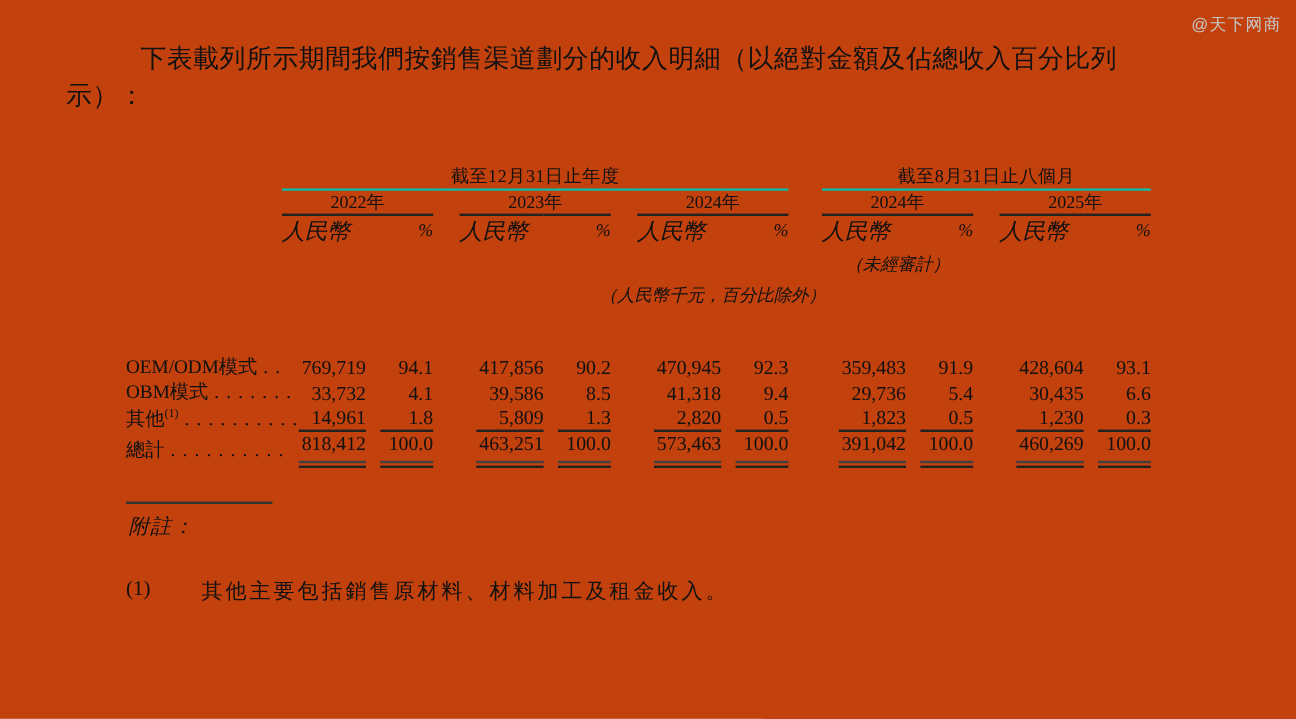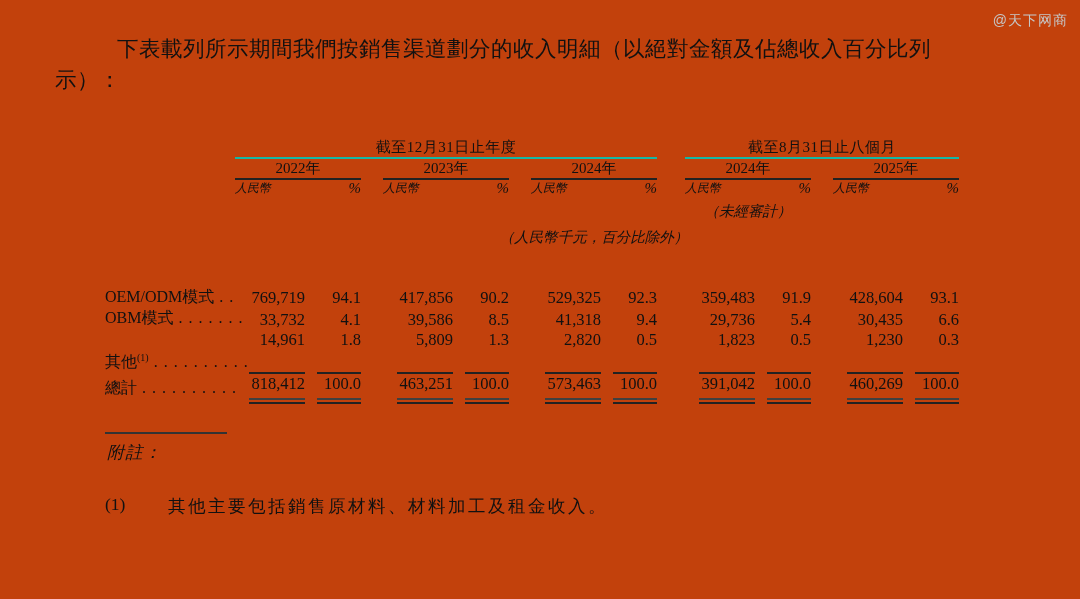--- a/index.html
+++ b/index.html
@@ -47,42 +47,42 @@
     border-bottom: 2px solid #14b8a6;
     letter-spacing: 0.5px;
   }
   .yh {
     font-weight: bold;
     text-align: center;
     font-size: 15px;
     padding: 8px 0 6px 0;
     border-bottom: 2px solid #222;
   }
-  .ch { font-style: italic; text-align: left; padding: 10px 0 2px 0; font-size: 12px; }
+  .ch { font-style: italic; text-align: left; padding: 10px 0 2px 0; font-size: 19px; }
   .ph { font-style: italic; text-align: right; padding: 10px 10px 2px 0; font-size: 15px; }
   .noteCell { position: relative; height: 26px; vertical-align: top; }
   .cnote {
     position: absolute;
     left: 50%;
     top: 5px;
     transform: translateX(-50%);
     white-space: nowrap;
     font-style: italic;
     font-size: 14.5px;
   }
   .spacer td { height: 38px; }
   .r-data td { padding: 9px 0 5px 0; vertical-align: bottom; }
   .lbl { text-align: left; font-size: 16px; white-space: nowrap; }
   .lbl sup { font-size: 10px; }
   .dots { letter-spacing: 1px; }
   .num, .pct { text-align: right; font-size: 16.5px; white-space: nowrap; }
   .val { display: inline-block; text-align: right; }
   .num .val { min-width: 56px; }
   .pct .val { min-width: 44px; }
-  .u { border-bottom: 2px solid #222; padding-bottom: 22px; }
+  .u { border-bottom: 2px solid #222; padding-bottom: 0; }
   .uu { border-bottom: 2px solid #404040; padding-bottom: 4px; position: relative; }
   .uu::after {
     content: "";
     position: absolute;
     left: 0; right: 0; bottom: -6px;
     border-bottom: 2px solid #222;
   }
   .r-total td { font-weight: bold; padding-top: 15px; vertical-align: bottom; }
   .note-rule {
     width: 122px;
@@ -192,21 +192,21 @@
       </tr>
 
       <tr class="r-data">
         <td class="lbl"><span>OEM/ODM模式</span><sup></sup><span class="dots"> . .</span></td>
         <td class="num"><span class="val">769,719</span></td>
         <td class="pct"><span class="val">94.1</span></td>
         <td></td>
         <td class="num"><span class="val">417,856</span></td>
         <td class="pct"><span class="val">90.2</span></td>
         <td></td>
-        <td class="num"><span class="val">529,325</span></td>
+        <td class="num"><span class="val">470,945</span></td>
         <td class="pct"><span class="val">92.3</span></td>
         <td></td>
         <td class="num"><span class="val">359,483</span></td>
         <td class="pct"><span class="val">91.9</span></td>
         <td></td>
         <td class="num"><span class="val">428,604</span></td>
         <td class="pct"><span class="val">93.1</span></td>
       </tr>
 
       <tr class="r-data">

